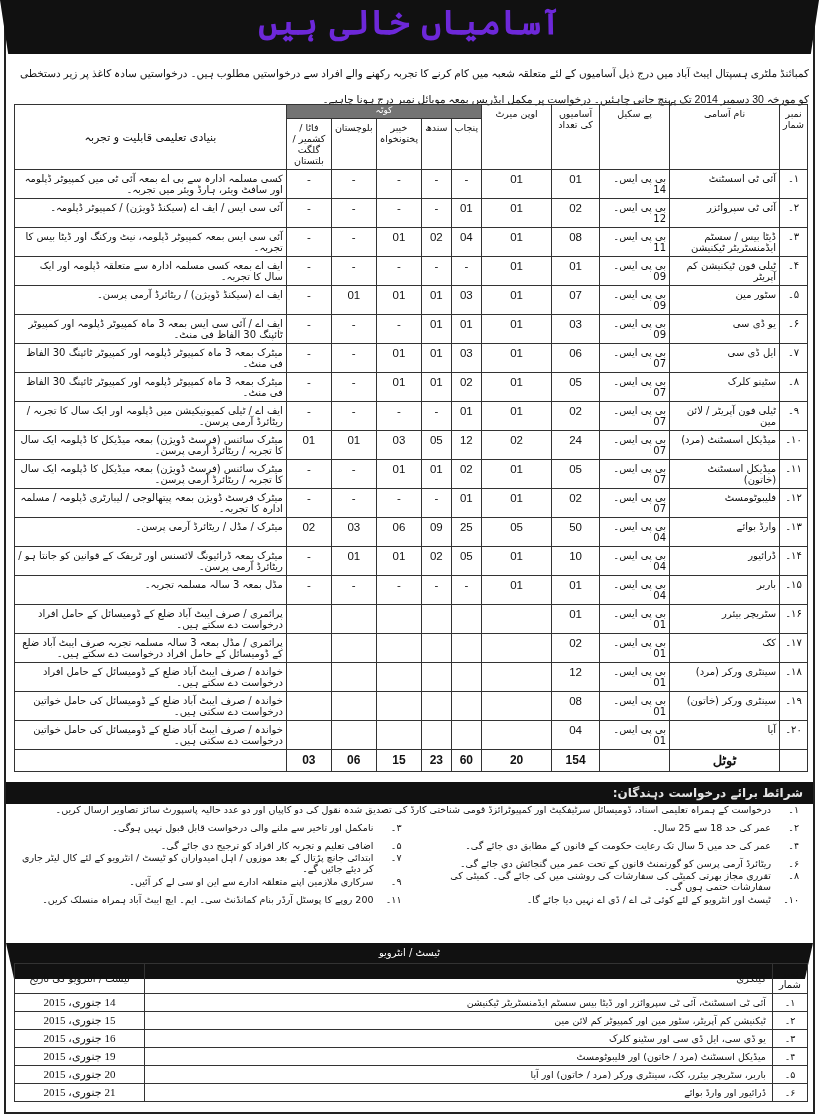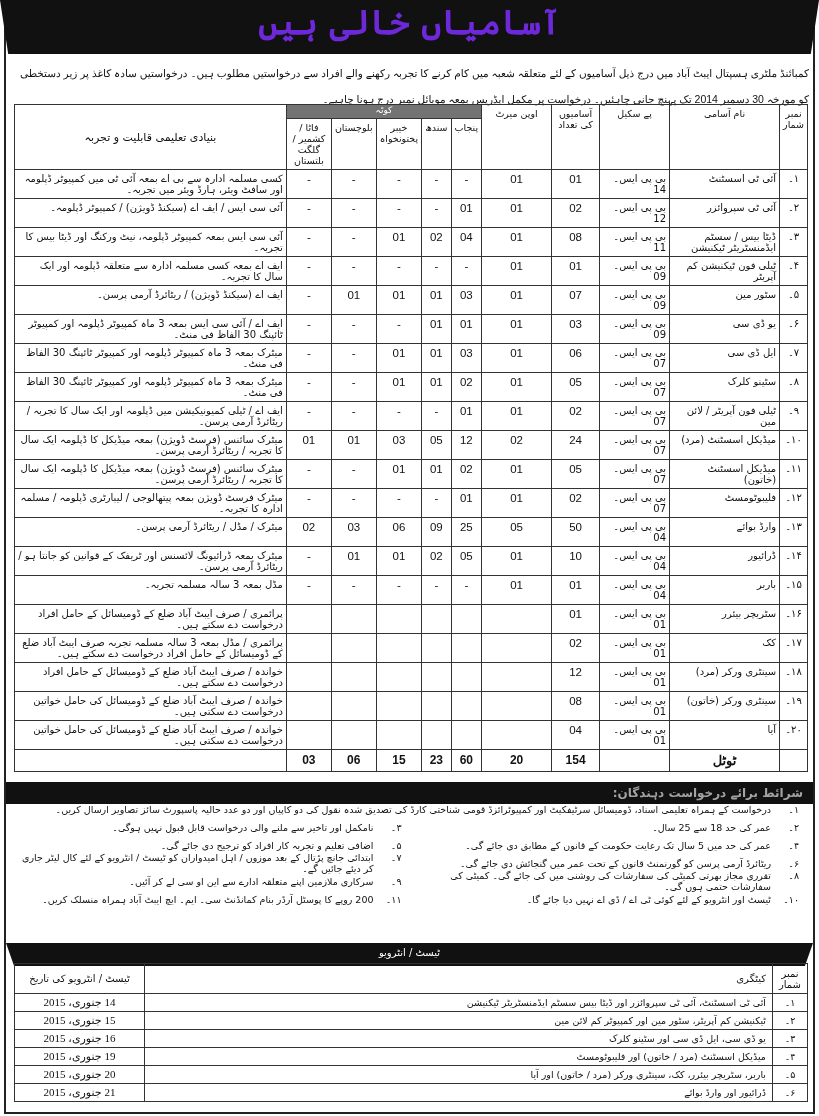--- a/index.html
+++ b/index.html
@@ -13,28 +13,28 @@
   .jobs { position: absolute; left: 14px; top: 104px; width: 794px; direction: rtl; font-size: 10.5px; }
   .jobs td, .jobs th { border: 1px solid #333; text-align: center; vertical-align: top; padding: 3px 3px; font-weight: normal; }
   .jobs th { font-size: 9.5px; vertical-align: top; height: 26px; }
   .jobs th.quota-head { background: #737373; color: #fff; height: 14px; padding: 0; font-size: 9px; }
   .jobs td.name, .jobs td.qual { text-align: right; font-size: 10px; }
   .jobs td.scale { text-align: right; font-size: 10px; }
   .jobs td.num { font-family: "Liberation Sans", sans-serif; font-size: 11.5px; }
   .jobs td.sno { font-size: 10px; }
   .jobs tr.total td { font-family: "Liberation Sans", sans-serif; font-weight: bold; font-size: 12px; padding: 3px; }
   .jobs tr.total td.tlabel { font-family: "DejaVu Serif", serif; font-size: 13px; }
-  .section-bar { position: absolute; left: 6px; width: 807px; background: #111; color: #a3a3a3; direction: rtl; text-align: right; font-size: 12px; font-weight: bold; padding: 4px 10px; }
+  .section-bar { position: absolute; left: 6px; width: 807px; background: #111; color: #e5e5e5; direction: rtl; text-align: right; font-size: 12px; font-weight: bold; padding: 4px 10px; }
   .conditions { position: absolute; left: 14px; top: 800px; width: 795px; direction: rtl; font-size: 9.5px; }
   .cond-row { display: flex; height: 18px; align-items: center; }
   .cond { width: 50%; display: flex; }
   .cond.full { width: 100%; }
   .cond .cno { width: 38px; text-align: right; padding-right: 10px; }
   .cond .ctext { flex: 1; text-align: right; }
-  .interview-bar { position: absolute; left: 6px; top: 943px; width: 807px; height: 23px; background: #111; color: #fff; text-align: center; font-size: 10px; direction: rtl; clip-path: polygon(0 0, 100% 0, 99% 100%, 1% 100%); line-height: 20px; }
+  .interview-bar { position: absolute; left: 6px; top: 943px; width: 807px; height: 36px; background: #111; color: #fff; text-align: center; font-size: 10px; direction: rtl; clip-path: polygon(0 0, 100% 0, 99% 100%, 1% 100%); line-height: 20px; }
   .interview { position: absolute; left: 14px; top: 963px; width: 794px; direction: rtl; font-size: 9.5px; }
   .interview td, .interview th { border: 1px solid #333; padding: 2px 6px; font-weight: normal; height: 18px; }
   .interview th { height: 30px; font-size: 10px; }
   .interview td.sno { width: 30px; text-align: center; }
   .interview td.cat { text-align: right; }
   .interview td.date { width: 130px; text-align: center; font-family: Liberation Serif, serif; font-size: 11px; }
   .interview th.date-head { width: 130px; margin-left: 27px; }
 </style>
 </head>
 <body>

